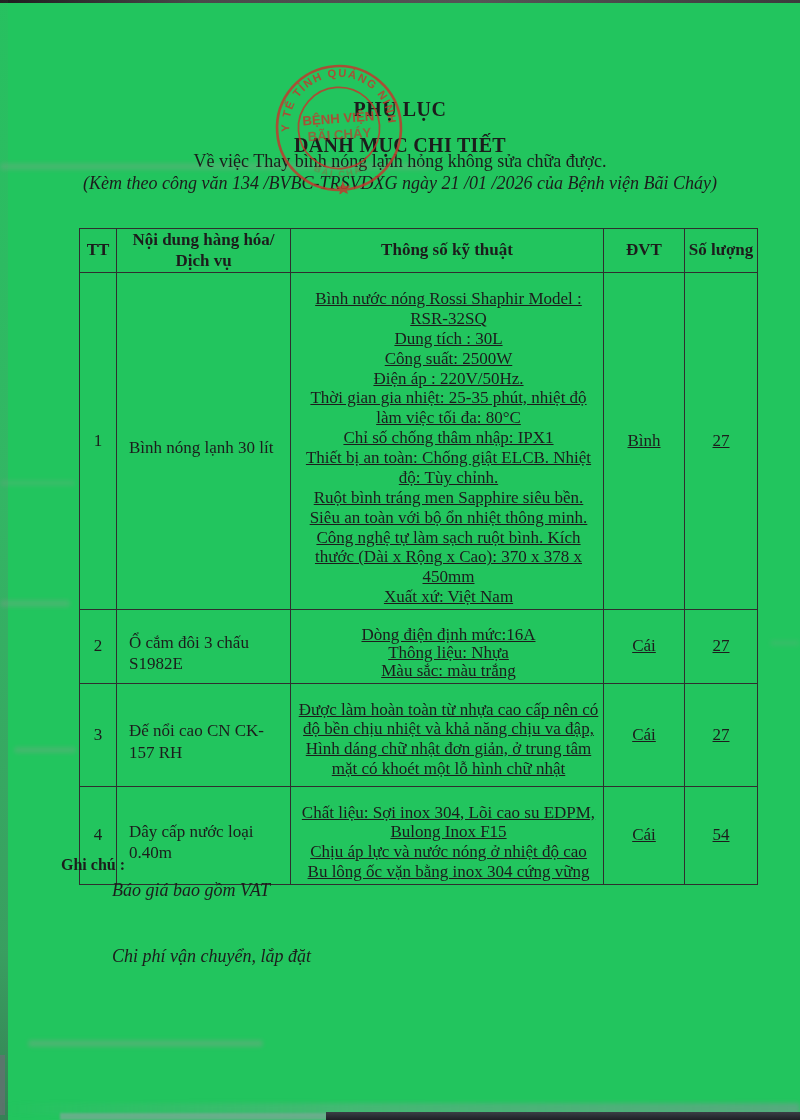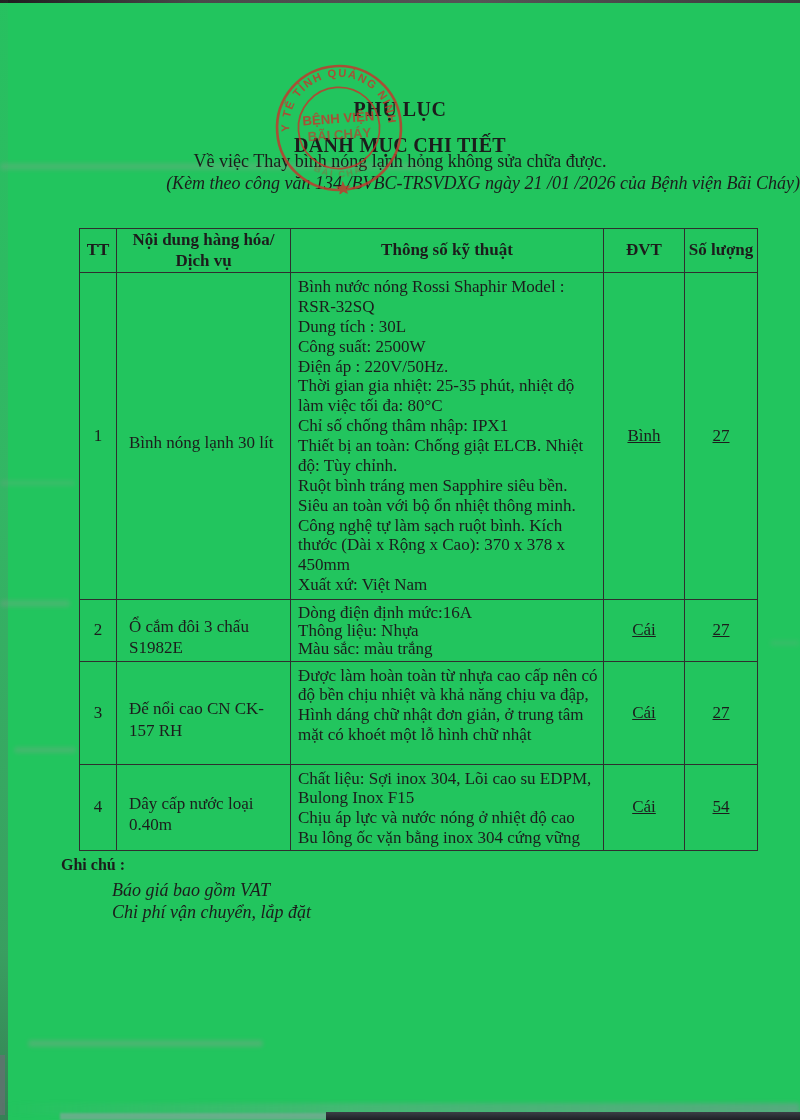--- a/index.html
+++ b/index.html
@@ -30,47 +30,47 @@
   .sm3{left:0;top:600px;width:70px;height:7px;}
   .sm4{left:14px;top:747px;width:62px;height:6px;}
   .sm5{left:28px;top:1040px;width:235px;height:7px;opacity:.33;}
   .sm6{left:770px;top:640px;width:30px;height:6px;opacity:.15;}
 
   
   .tline{position:absolute;left:0;width:800px;text-align:center;}
   .t1{top:98px;font-size:20px;font-weight:bold;letter-spacing:.5px;}
   .t2{top:134px;font-size:20px;font-weight:bold;letter-spacing:.3px;}
   .t3{top:151px;font-size:18px;}
-  .t4{top:173px;font-size:18px;font-style:italic;text-align:right;}
+  .t4{top:173px;font-size:18px;font-style:italic;}
 
   
   .stamp{position:absolute;left:273px;top:62px;width:132px;height:132px;
     opacity:.82;transform:rotate(-4deg);}
   .stamp text{font-family:"Liberation Sans","DejaVu Sans",sans-serif;}
 
   
   .tblwrap{position:absolute;left:79px;top:228px;}
   table{border-collapse:collapse;table-layout:fixed;width:678px;}
   col.c1{width:37px;}col.c2{width:174px;}col.c3{width:313px;}col.c4{width:81px;}col.c5{width:73px;}
   th,td{border:1px solid #2f2f2f;font-size:17px;vertical-align:middle;
     overflow:hidden;background:transparent;}
   thead tr{height:44px;}
   th{font-weight:bold;text-align:center;line-height:1.18;padding:1px 2px;}
   tr.r0{height:327px;} tr.r1{height:55px;} tr.r2{height:103px;} tr.r3{height:76px;}
   td.c-tt{text-align:center;}
   td.c-item{text-align:left;padding:16px 8px 2px 12px;line-height:1.25;}
-  td.c-spec{vertical-align:top;text-align:left;padding:4px 4px 2px 7px;}
+  td.c-spec{vertical-align:top;text-align:center;padding:16px 4px 2px 7px;text-decoration:underline;}
   td.c-spec .spec{line-height:1.17;}
   tr.r1 td.c-spec .spec{line-height:1.07;}
   td.c-unit,td.c-qty{text-align:center;text-decoration:underline;}
 
   
   .notes-label{position:absolute;left:61px;top:856px;font-size:16px;font-weight:bold;}
   .note{position:absolute;left:112px;font-size:18px;font-style:italic;}
-  .n1{top:880px;} .n2{top:902px;}
+  .n1{top:880px;} .n2{top:946px;}
 </style>
 </head>
 <body>
 
 <div id="page">
 
   <div class="top-edge"></div>
   <div class="left-shadow"></div>
   <div class="left-nub"></div>
   <div class="smudge sm1"></div>

